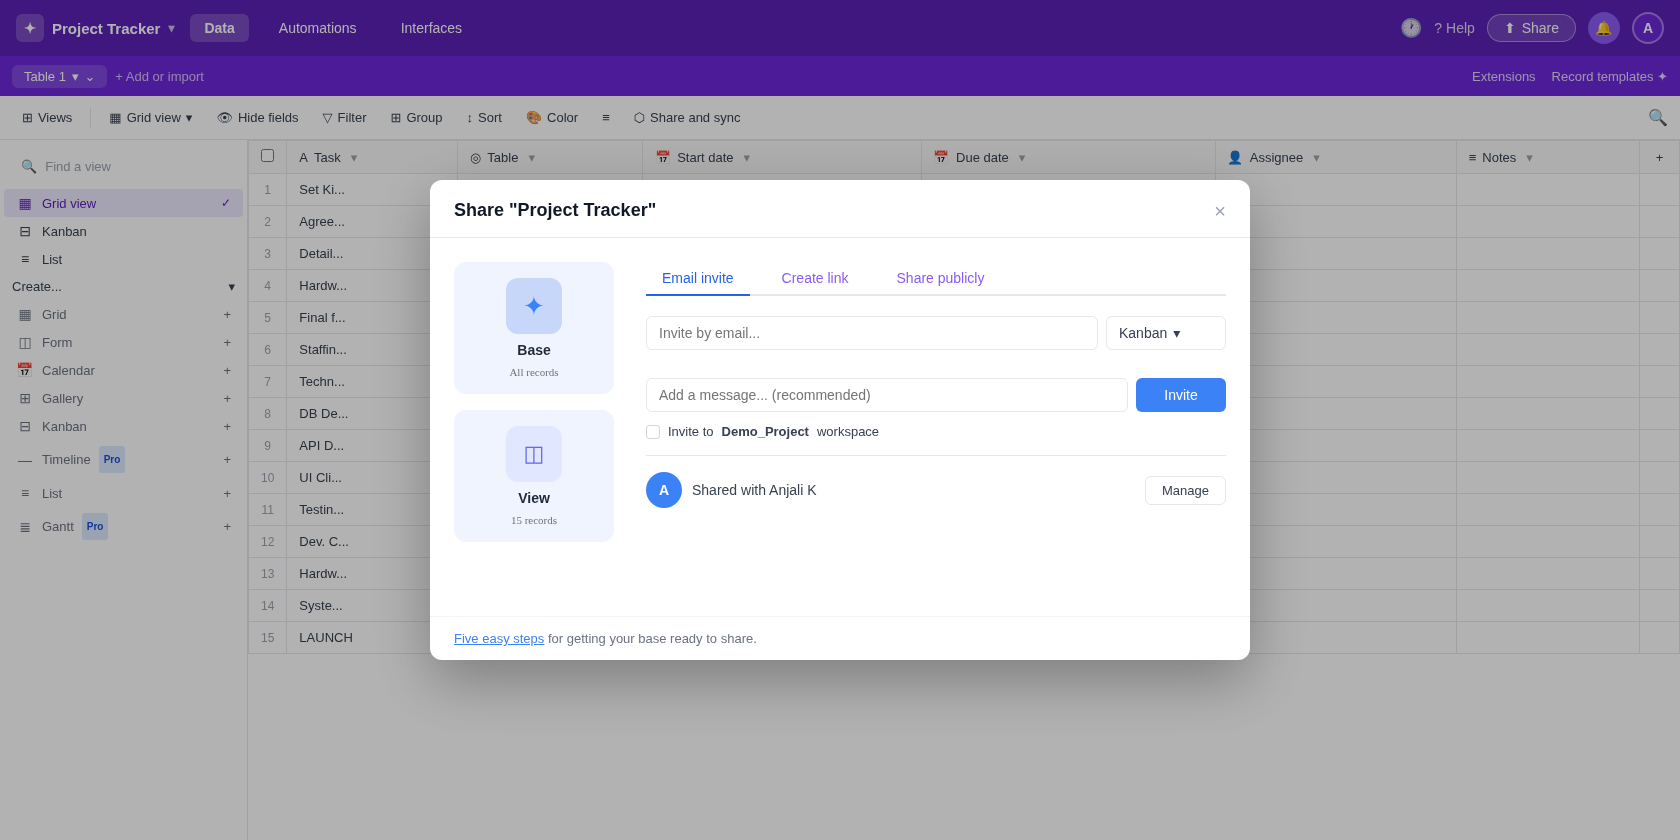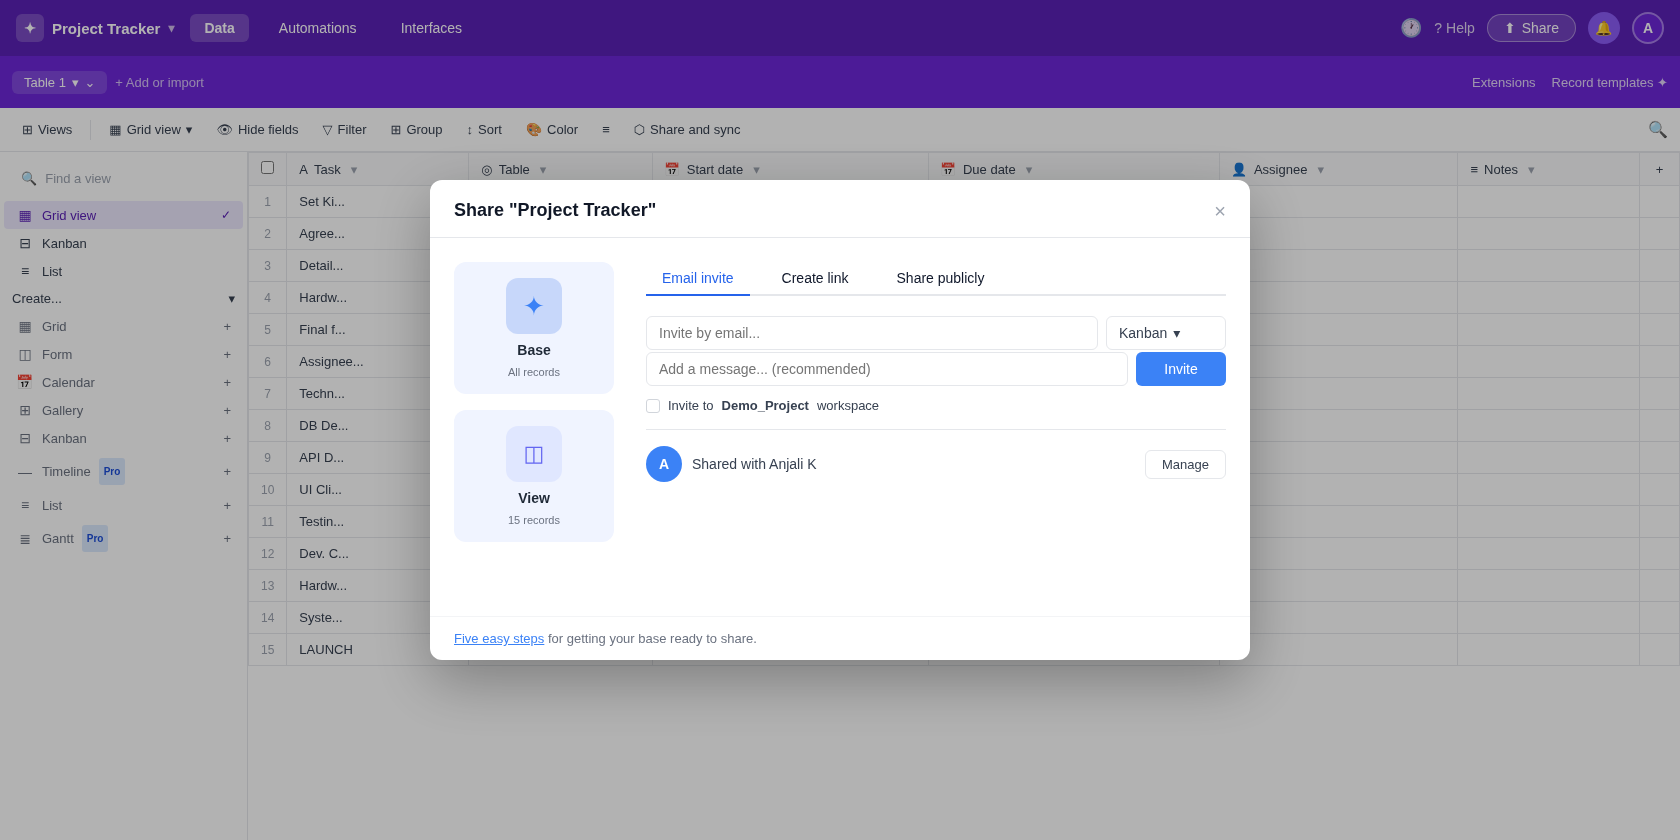--- a/index.html
+++ b/index.html
@@ -45,21 +45,21 @@
       display: flex; align-items: center; justify-content: center; font-weight: 600;
     }
     .topnav-avatar-main {
       width: 32px; height: 32px; border-radius: 50%; background: #6d28d9; border: 2px solid rgba(255,255,255,0.4);
       color: white; font-size: 14px; display: flex; align-items: center; justify-content: center; font-weight: 600;
     }
 
     
     .tablebar {
       background: #6d28d9;
-      height: 52px;
+      height: 40px;
       display: flex;
       align-items: center;
       padding: 0 12px;
       gap: 8px;
     }
     .table-tab {
       background: rgba(255,255,255,0.15); border-radius: 6px; color: white; font-size: 13px;
       padding: 4px 12px; cursor: pointer; display: flex; align-items: center; gap: 6px;
     }
     .table-add { color: rgba(255,255,255,0.7); font-size: 13px; cursor: pointer; display: flex; align-items: center; gap: 4px; }
@@ -195,31 +195,31 @@
     .share-card {
       background: #f0f4ff; border-radius: 12px; padding: 16px;
       display: flex; flex-direction: column; align-items: center; gap: 8px;
       text-align: center; cursor: pointer;
     }
     .share-card-icon {
       width: 56px; height: 56px; background: #c7d7fa; border-radius: 12px;
       display: flex; align-items: center; justify-content: center; font-size: 26px; color: #3b82f6;
     }
     .share-card-label { font-size: 14px; font-weight: 600; color: #1f2937; }
-    .share-card-sub { font-size: 11px; color: #6b7280; }
+    .share-card-sub { font-size: 11px; color: #6b7280; font-family: Liberation Serif, serif; }
     .modal-right { flex: 1; }
     .tabs-row {
       display: flex; gap: 16px; border-bottom: 2px solid #e5e7eb; margin-bottom: 20px;
     }
     .tab-item {
-      padding: 8px 16px; font-size: 14px; color: #0f172a; cursor: pointer; border-bottom: 2px solid transparent; margin-bottom: -2px;
+      padding: 8px 16px; font-size: 14px; color: #8b5cf6; cursor: pointer; border-bottom: 2px solid transparent; margin-bottom: -2px;
     }
     .tab-item.active { color: #2563eb; border-bottom-color: #2563eb; font-weight: 500; }
     .invite-input-row {
-      display: flex; gap: 8px; margin-bottom: 2px;
+      display: flex; gap: 8px; margin-bottom: 28px;
     }
     .invite-email-input {
       flex: 1; border: 1.5px solid #e5e7eb; border-radius: 6px; padding: 8px 12px;
       font-size: 14px; color: #9ca3af; background: white;
     }
     .role-select {
       border: 1.5px solid #e5e7eb; border-radius: 6px; padding: 8px 12px;
       font-size: 14px; color: #374151; background: white; cursor: pointer;
       display: flex; align-items: center; gap: 6px; min-width: 120px;
     }
@@ -514,21 +514,21 @@
       <td>Final f...</td>
       <td></td>
       <td></td>
       <td></td>
       <td></td>
       <td></td>
       <td></td>
     </tr>
           <tr>
       <td class="checkbox-cell"><span class="row-num">6</span></td>
-      <td>Assignee...</td>
+      <td>Staffin...</td>
       <td></td>
       <td></td>
       <td></td>
       <td></td>
       <td></td>
       <td></td>
     </tr>
           <tr>
       <td class="checkbox-cell"><span class="row-num">7</span></td>
       <td>Techn...</td>

